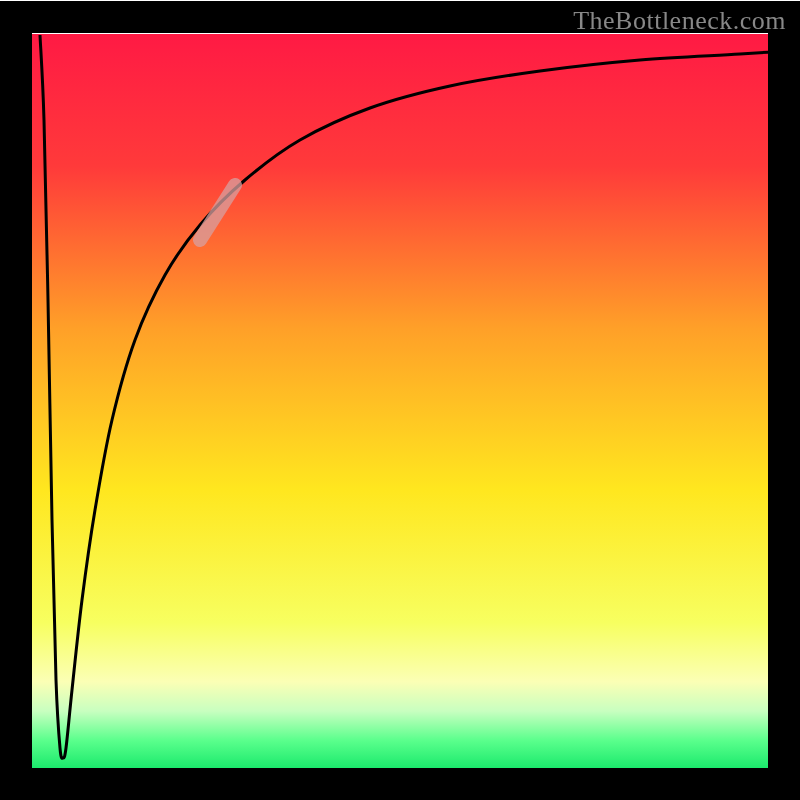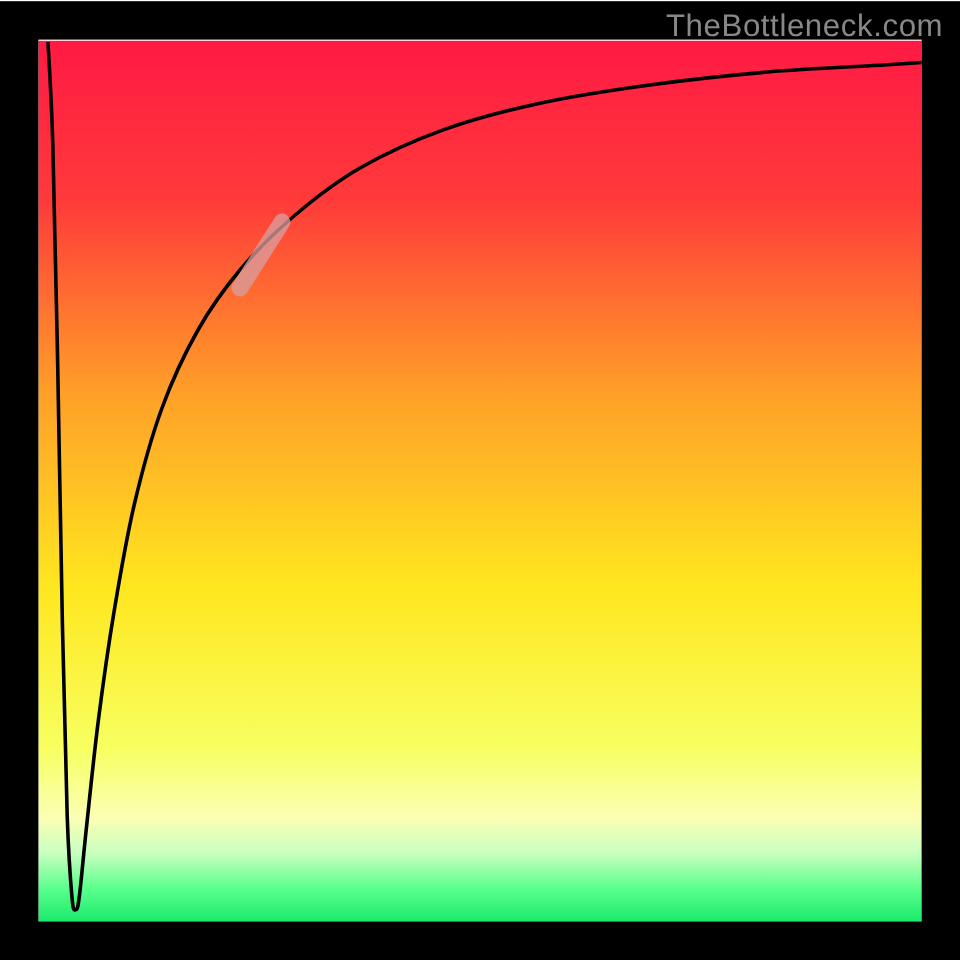--- a/index.html
+++ b/index.html
@@ -18,20 +18,21 @@
   }
   .watermark {
     position: absolute;
     top: 6px;
     right: 14px;
     color: #888;
     font-size: 26px;
     font-weight: 500;
     letter-spacing: 0.5px;
     z-index: 10;
+    font-family: Liberation Serif, serif;
   }
   svg {
     display: block;
   }
 </style>
 </head>
 <body>
 
 <div class="chart-wrap">
   <div class="watermark">TheBottleneck.com</div>

